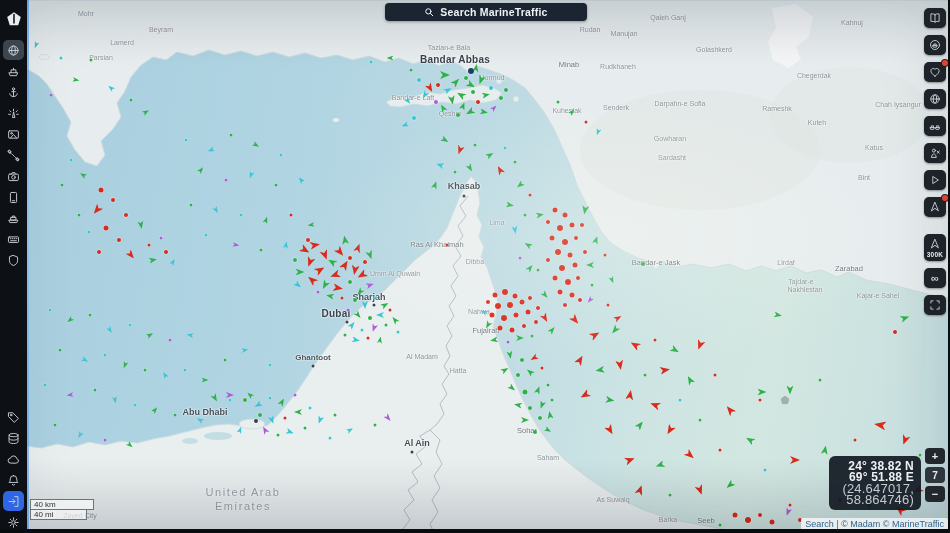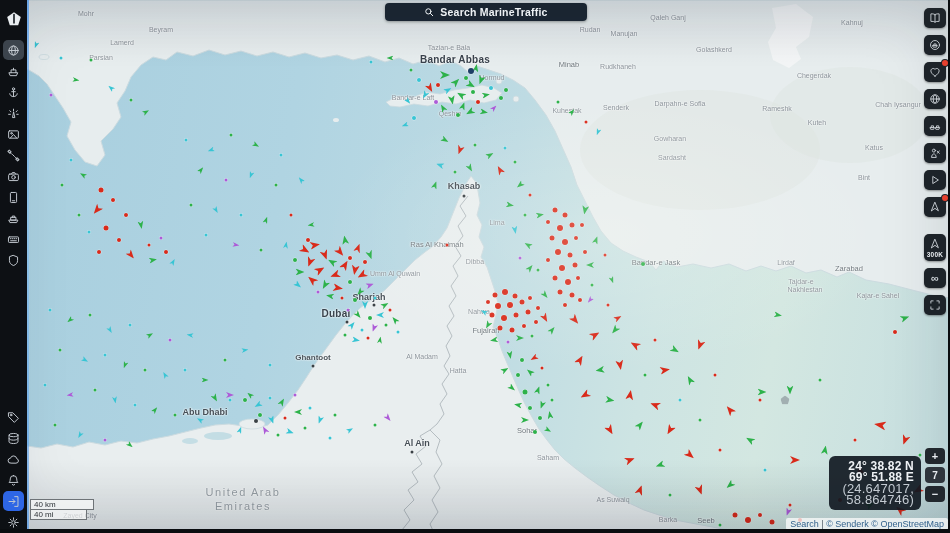--- a/index.html
+++ b/index.html
@@ -803,17 +803,17 @@
     <div class="ln">24° 38.82 N</div>
     <div class="ln">69° 51.88 E</div>
     <div class="ln dec">(24.647017, 58.864746)</div>
   </div>
 
   <div class="scalebar">
     <div class="sc km">40 km</div>
     <div class="sc mi">40 mi</div>
   </div>
 
-  <div class="attribution"><span class="lk">Search</span><span> | </span><span class="lk">© Senderk</span><span> </span><span class="lk">© OpenStreetMap</span></div>
+  <div class="attribution"><span class="lk">Search</span><span> | </span><span class="lk">© Madam</span><span> </span><span class="lk">© MarineTraffic</span></div>
 
   <div class="bezel-b"></div>
   <div class="bezel-r"></div>
 </div>
 
 </body></html>

